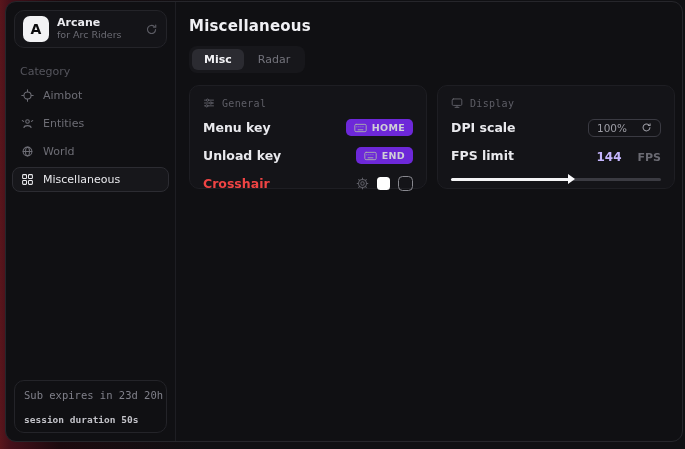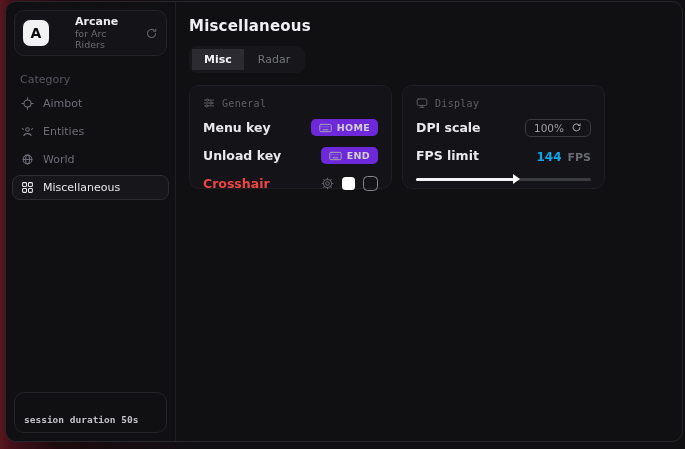--- a/index.html
+++ b/index.html
@@ -16,70 +16,70 @@
   
   .sidebar { width:170px; border-right:1px solid #1e1e23; display:flex; flex-direction:column; flex-shrink:0; }
   .side-header {
     margin:8px; padding:5px 8px; display:flex; align-items:center; gap:8px;
     background:#141418; border:1px solid #242429; border-radius:10px;
   }
   .logo {
     width:26px; height:26px; background:#f2f2f4; color:#0a0a0c; border-radius:7px;
     display:flex; align-items:center; justify-content:center; font-weight:700; font-size:14px; flex-shrink:0;
   }
-  .app-meta { line-height:1.15;margin-left:18px; }
+  .app-meta { line-height:1.15; }
   .app-title { font-size:11px; font-weight:700; color:#ececf0; }
   .app-sub { font-size:9.5px; color:#6b6b73; }
   .side-refresh { margin-left:auto; color:#5c5c64; display:flex; cursor:pointer; }
   .category { font-size:11px; color:#55555d; margin:9px 14px 5px; }
   .nav { display:flex; flex-direction:column; gap:3px; padding:0 6px; }
   .nav-item {
     display:flex; align-items:center; gap:9px; height:25px; padding:0 8px;
     border-radius:8px; color:#6d6d75; font-size:11px; border:1px solid transparent; cursor:pointer;
   }
   .nav-item.active { background:#17171b; border-color:#2c2c32; color:#e8e8ec; }
   .nav-item svg { flex-shrink:0; }
   .side-footer {
     margin:auto 8px 8px; border:1px solid #242429; border-radius:10px; padding:8px 9px 7px;
   }
   .footer-line1 { font-family:"DejaVu Sans Mono","Liberation Mono",monospace; font-size:10.5px; color:#80808a; white-space:nowrap; }
   .footer-line2 { font-family:"DejaVu Sans Mono","Liberation Mono",monospace; font-size:9.5px; font-weight:700; color:#c2c2c8; margin-top:13px; white-space:nowrap; }
   
   .content { flex:1; padding:15px 13px; }
   .page-title { font-size:15px; font-weight:700; color:#f0f0f4; letter-spacing:.2px; }
   .tabbar { display:inline-flex; background:#17171b; border-radius:8px; padding:3px; margin-top:11px; gap:2px; }
-  .tab { font-size:11px; padding:4px 12px; border-radius:0; color:#73737b; cursor:pointer; }
+  .tab { font-size:11px; padding:4px 12px; border-radius:6px; color:#73737b; cursor:pointer; }
   .tab.active { background:#2b2b31; color:#f2f2f5; font-weight:600; }
   .cards { display:flex; gap:10px; margin-top:12px; }
   .card {
-    width:203px; height:104px; background:#141418; border:1px solid #1e1e23;
+    width:238px; height:104px; background:#141418; border:1px solid #1e1e23;
     border-radius:10px; padding:11px 13px;
   }
   .card-header {
     display:flex; align-items:center; gap:7px; color:#5e5e66;
     font-family:"DejaVu Sans Mono","Liberation Mono",monospace; font-size:10px; letter-spacing:.3px;
   }
   .row { display:flex; align-items:center; justify-content:space-between; margin-top:9px; height:19px;text-align:center; }
   .row-label { font-size:12.5px; font-weight:600; color:#e9e9ed; }
   .row-label.dim { color:#ef4444; }
   .keybtn {
     display:inline-flex; align-items:center; gap:5px; background:#6d28d9; border-radius:5px;
     padding:3px 8px; color:#cfcfd6; font-size:9.5px; font-weight:700; letter-spacing:.3px; cursor:pointer;
   }
   .keybtn svg { color:#a8a8b0; }
   .cross-ctrls { display:flex; align-items:center; gap:8px; }
   .cross-gear { color:#5e5e66; display:flex; cursor:pointer; }
   .swatch { width:13px; height:13px; background:#ffffff; border-radius:3.5px; cursor:pointer; }
   .checkbox { width:15px; height:15px; border:1.5px solid #88888f; border-radius:4.5px; background:transparent; cursor:pointer; }
   .dpi-ctl {
-    display:inline-flex; align-items:center; gap:7px; border:1px solid #3a3a42; border-radius:6px;
+    display:inline-flex; align-items:center; gap:14px; border:1px solid #3a3a42; border-radius:6px;
     padding:2px 8px; color:#9c9ca4; font-size:10.5px; cursor:pointer;
   }
-  .fps-num { font-size:12px; font-weight:700; color:#0ea5e9; }
-  .fps-unit { font-size:11px; font-weight:600; color:#6a6a72; margin-left:6px; }
+  .fps-num { font-size:12px; font-weight:700; color:#c4b5fd; }
+  .fps-unit { font-size:11px; font-weight:600; color:#6a6a72; margin-left:16px; }
   .slider { position:relative; margin-top:8px; height:12px; cursor:pointer; }
   .slider-track { position:absolute; left:0; right:0; top:4.5px; height:3px; background:#3b3b42; border-radius:2px; }
   .slider-fill { position:absolute; left:0; top:4.5px; height:3px; background:#f4f4f6; border-radius:2px; }
   .slider-thumb {
     position:absolute; right:-6px; top:-3.5px; width:0; height:0;
     border-left:7px solid #fafafc; border-top:5px solid transparent; border-bottom:5px solid transparent;
   }
   svg { display:block; }
 </style>
 </head>
@@ -142,20 +142,21 @@
               <rect x="9.2" y="2" width="4.8" height="4.8" rx="1"></rect>
             <rect x="2" y="9.2" width="4.8" height="4.8" rx="1"></rect>
               <rect x="9.2" y="9.2" width="4.8" height="4.8" rx="1"></rect>
           </svg>
         </span>
         <span>Miscellaneous</span>
       </div>
     </div>
 
     <div class="side-footer">
+      <div class="footer-line1">Sub expires in 23d 20h</div>
       <div class="footer-line2">session duration 50s</div>
     </div>
   </div>
 
   <div class="content">
     <div class="page-title">Miscellaneous</div>
 
     <div class="tabbar">
       <div class="tab active">Misc</div>
       <div class="tab">Radar</div>

